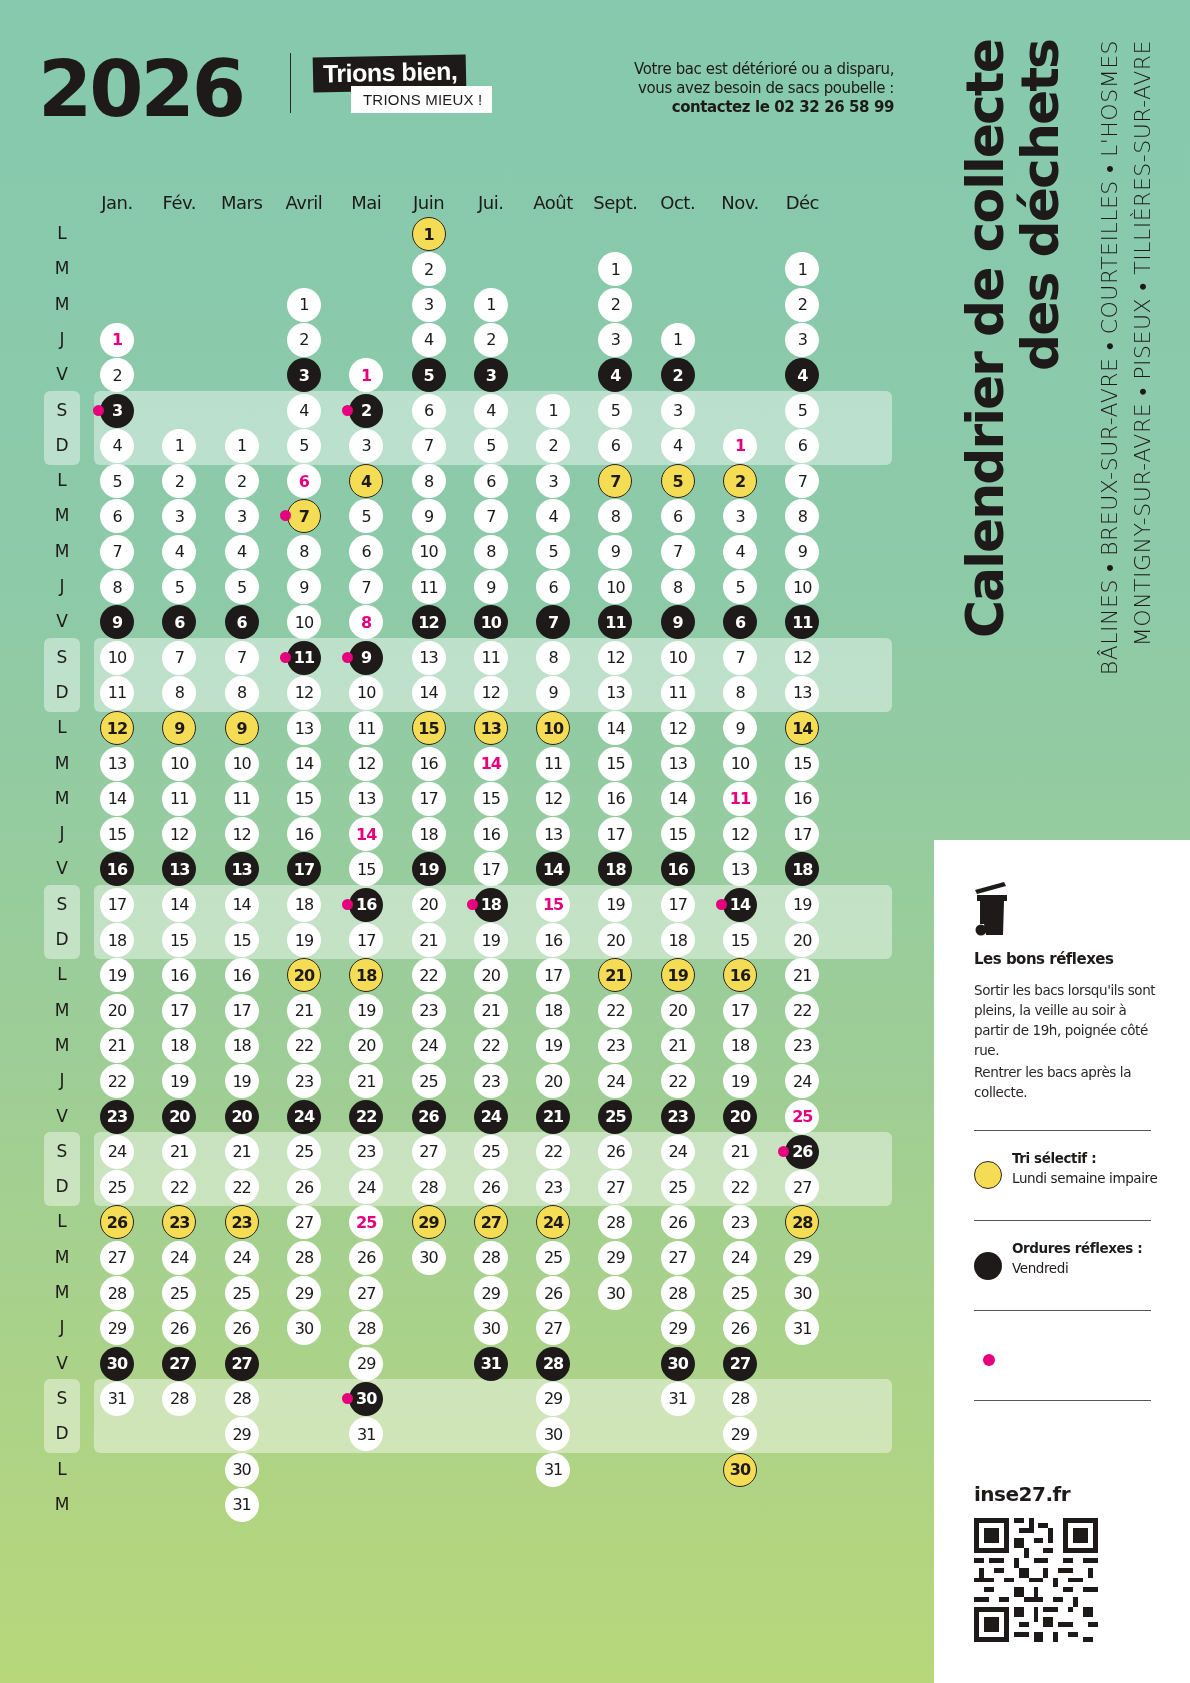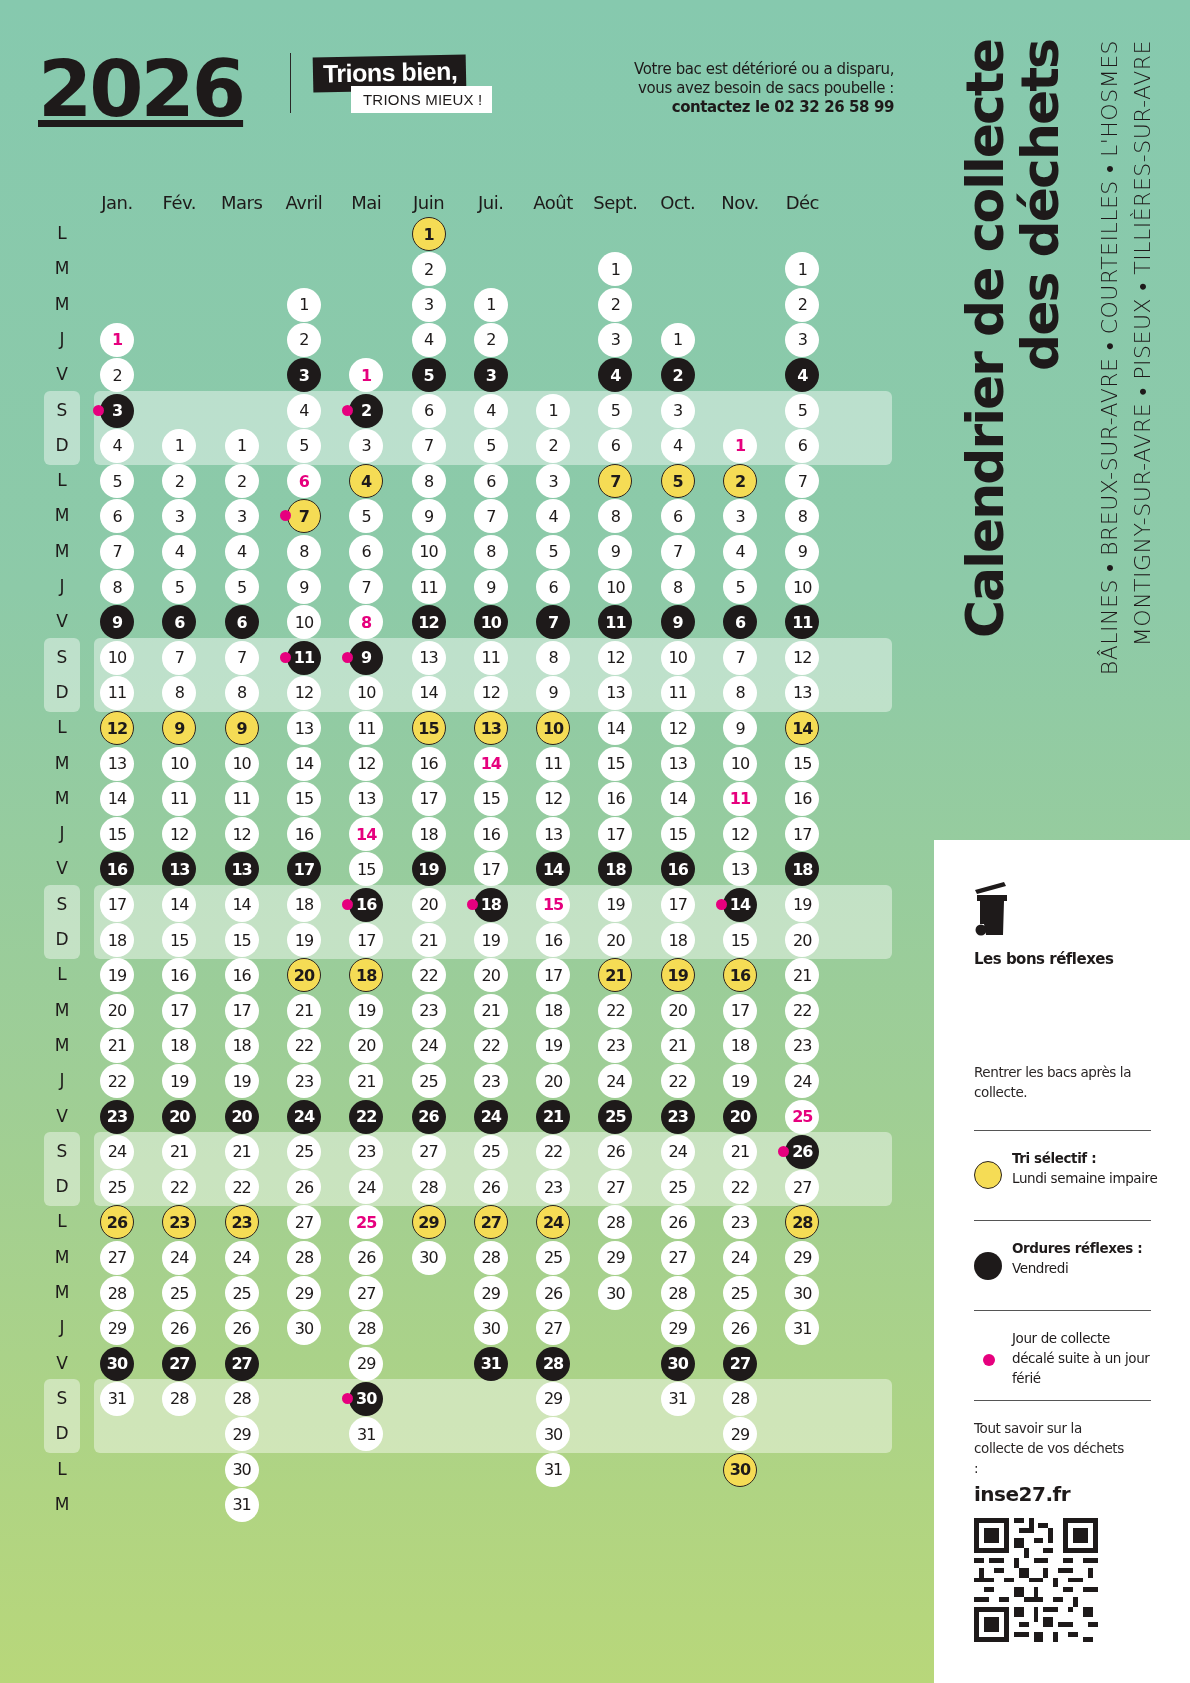--- a/index.html
+++ b/index.html
@@ -4,21 +4,21 @@
 <style>
   html, body { margin: 0; padding: 0; }
   body {
     width: 1190px; height: 1683px; position: relative; overflow: hidden;
     font-family: "Liberation Sans", sans-serif;
     background: linear-gradient(180deg, #86c9ae 0%, #8dcaa8 35%, #9fce95 65%, #b8d77a 100%);
     color: #1e1a1a;
   }
   .year {
     position: absolute; left: 38px; top: 50px; font-size: 78px; font-weight: 900;
-    letter-spacing: -3px; line-height: 1; font-family: "DejaVu Sans", sans-serif; text-decoration: underline;
+    letter-spacing: -3px; line-height: 1; font-family: "DejaVu Sans", sans-serif;
   }
   .vsep { position: absolute; left: 290px; top: 53px; width: 1px; height: 60px; background: #2a2626; }
   .slogan1 {
     position: absolute; left: 313px; top: 56px; background: #1e1a1a; color: #fff;
     font-weight: 700; font-size: 25px; padding: 2px 9px 4px 10px; transform: rotate(-1.2deg);
     letter-spacing: -0.5px;
   }
   .slogan2 {
     position: absolute; left: 351px; top: 86px; background: #fff; color: #1e1a1a;
     font-size: 15px; padding: 5px 10px 5px 12px; letter-spacing: 0.2px;
@@ -542,42 +542,41 @@
   </div>
 
 <div class="panel">
   <svg class="bin" width="34" height="58" viewBox="0 0 34 58">
     <path d="M1 10 L30 2 L32 6 L3 14 Z" fill="#1e1a1a"></path>
     <rect x="3" y="15" width="30" height="6" fill="#1e1a1a"></rect>
     <path d="M6 21 L30 21 L29 55 L12 55 L10 44 L6 44 Z" fill="#1e1a1a"></path>
     <circle cx="7" cy="50" r="5.5" fill="#1e1a1a"></circle>
   </svg>
   <h3>Les bons réflexes</h3>
+  <div class="ptext" style="top:140px">Sortir les bacs lorsqu'ils sont pleins, la veille au soir à partir de 19h, poignée côté rue.</div>
   <div class="ptext" style="top:222px">Rentrer les bacs après la collecte.</div>
   <div class="hr" style="top:290px"></div>
 
   <div class="legend-circle" style="top:321px; background:#f5dc55; border:1px solid #2b2420;"></div>
   <div class="legend-text" style="top:308px">
     <b>Tri sélectif :</b>
     <span>Lundi semaine impaire</span>
   </div>
   <div class="hr" style="top:380px"></div>
 
   <div class="legend-circle" style="top:412px; background:#1e1a1a;"></div>
   <div class="legend-text" style="top:398px">
     <b>Ordures réflexes :</b>
     <span>Vendredi</span>
   </div>
   <div class="hr" style="top:470px"></div>
 
   <div class="legend-circle" style="top:514px; left:49px; width:12px; height:12px; background:#e6007e;"></div>
-  <div class="legend-text" style="top:488px; width:140px">Jour de collecte décalé suite à un jour férié</div>
   <div class="hr" style="top:560px"></div>
 
-  <div class="ptext" style="top:578px; width:150px">Tout savoir sur la collecte  de vos déchets :</div>
   <div class="url" style="top:642px">inse27.fr</div>
 </div>
 
 <svg class="qr" viewBox="0 0 25 25" shape-rendering="crispEdges">
   <rect x="0" y="0" width="7" height="7" fill="#1e1a1a"></rect>
     <rect x="1" y="1" width="5" height="5" fill="#fff"></rect>
     <rect x="2" y="2" width="3" height="3" fill="#1e1a1a"></rect>
   <rect x="18" y="0" width="7" height="7" fill="#1e1a1a"></rect>
     <rect x="19" y="1" width="5" height="5" fill="#fff"></rect>
     <rect x="20" y="2" width="3" height="3" fill="#1e1a1a"></rect>

